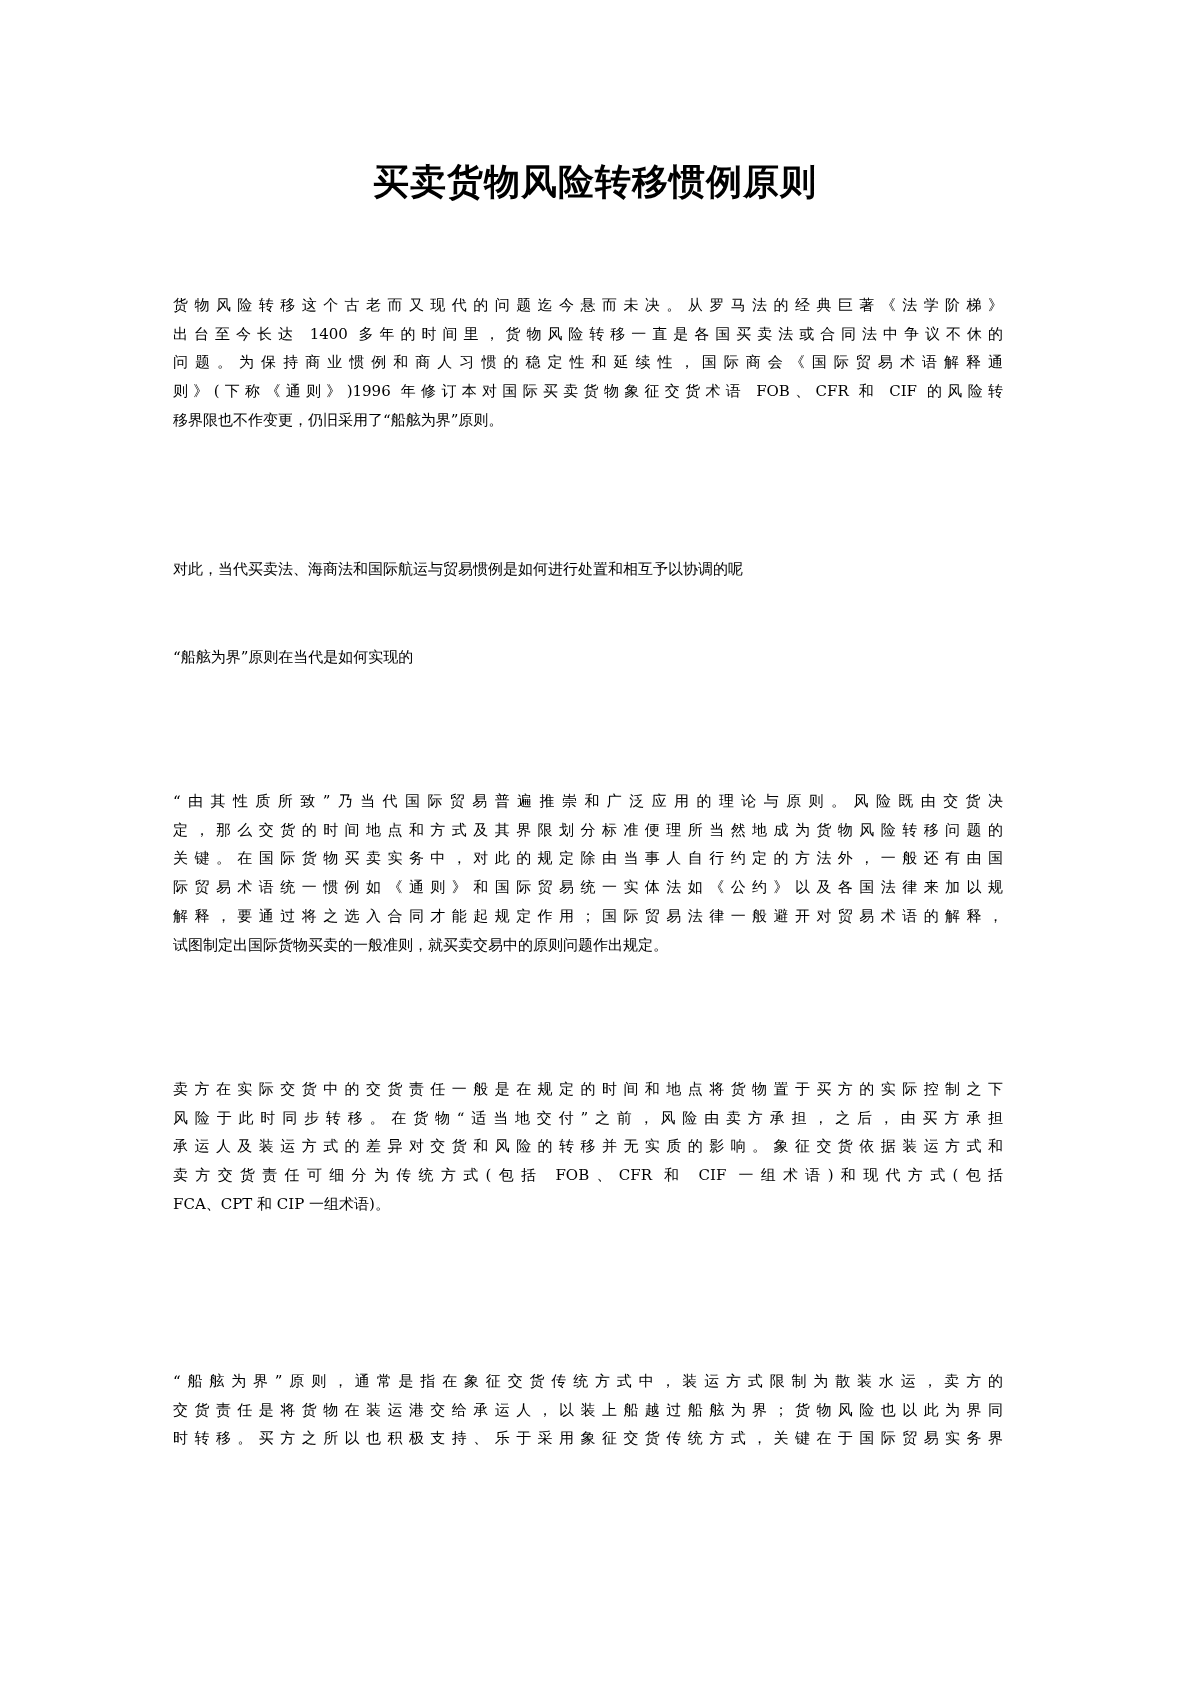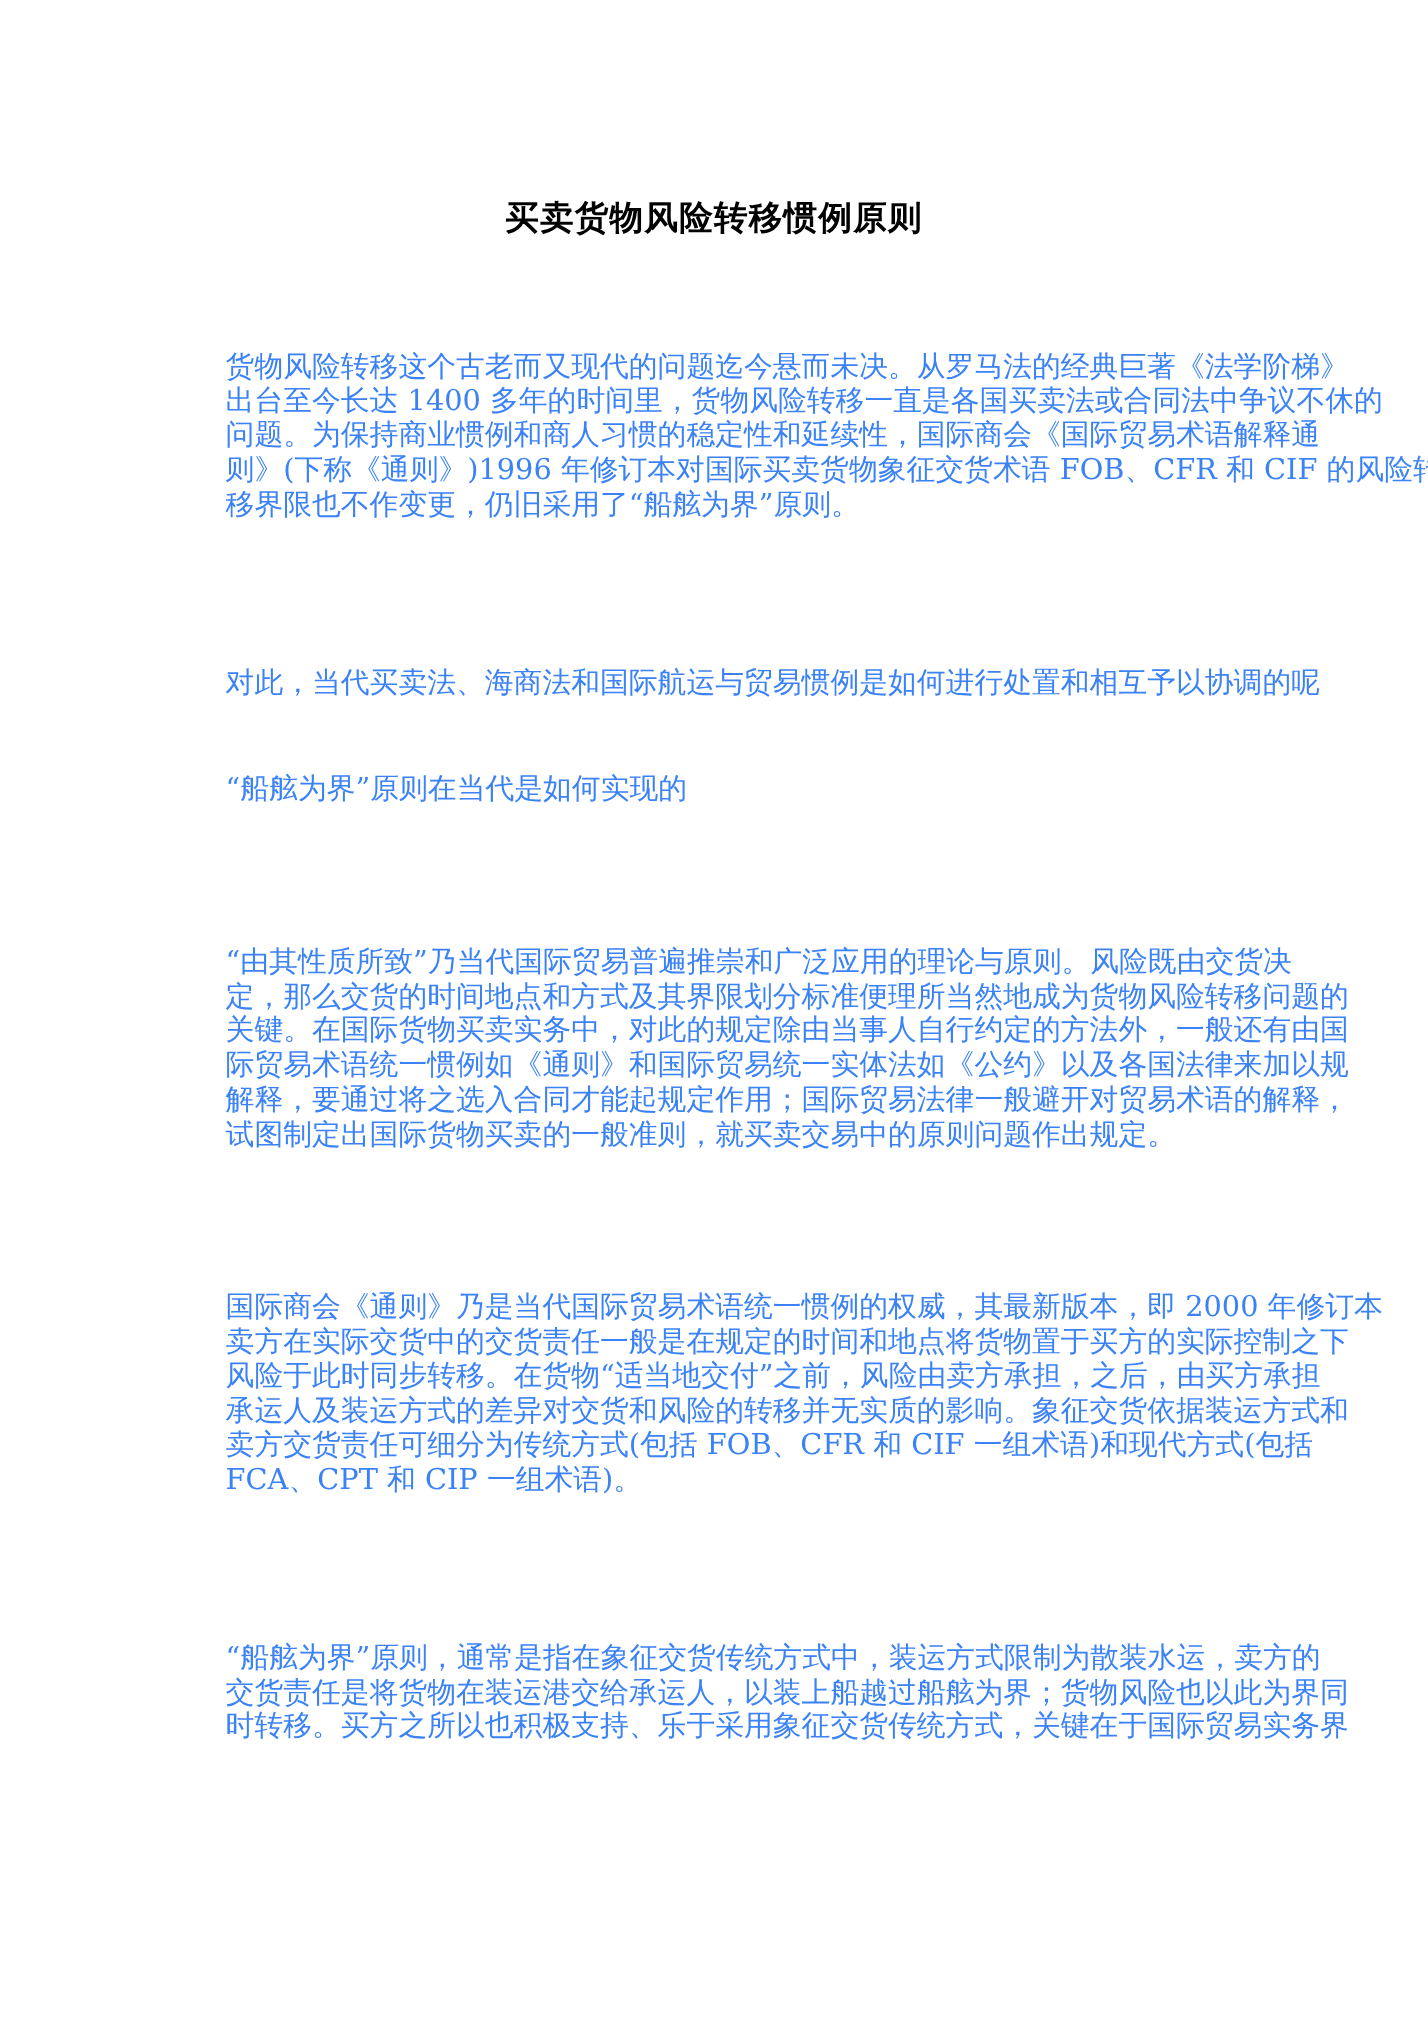--- a/index.html
+++ b/index.html
@@ -1,23 +1,23 @@
 <!DOCTYPE html>
 <html><head>
 <meta charset="utf-8">
 <style>
   html, body { margin: 0; padding: 0; background: #ffffff; }
   body { width: 1190px; height: 1683px; position: relative; overflow: hidden;
          font-family: "DejaVu Serif", "Liberation Serif", serif; color: #111; }
   .page { position: absolute; left: 0; top: 0; width: 1190px; height: 1683px; background: #fff; }
   .title { position: absolute; left: 0; width: 1190px; top: 158px; text-align: center;
            font-family: "DejaVu Sans", "Liberation Sans", sans-serif; font-weight: bold;
-           font-size: 28px; line-height: 48px; letter-spacing: 1px; color: #000; }
-  .para { position: absolute; left: 188px; width: 830px; font-size: 24px;
-          line-height: 28.7px; text-align: justify; color: #3b82f6; }
+           font-size: 36px; line-height: 48px; letter-spacing: 1px; color: #000; }
+  .para { position: absolute; left: 173px; width: 830px; font-size: 15px;
+          line-height: 28.7px; text-align: justify; color: #000000; }
   .line { display: block; white-space: nowrap; text-align-last: justify; text-align: justify; }
   .line.last { text-align-last: left; }
 </style>
 </head>
 <body>
 
 <div class="page">
   <div class="title">买卖货物风险转移惯例原则</div>
 
   <div class="para" style="top:291px">
@@ -39,21 +39,20 @@
   <div class="para" style="top:787px">
     <span class="line">“由其性质所致”乃当代国际贸易普遍推崇和广泛应用的理论与原则。风险既由交货决</span>
     <span class="line">定，那么交货的时间地点和方式及其界限划分标准便理所当然地成为货物风险转移问题的</span>
     <span class="line">关键。在国际货物买卖实务中，对此的规定除由当事人自行约定的方法外，一般还有由国</span>
     <span class="line">际贸易术语统一惯例如《通则》和国际贸易统一实体法如《公约》以及各国法律来加以规</span>
     <span class="line">解释，要通过将之选入合同才能起规定作用；国际贸易法律一般避开对贸易术语的解释，</span>
     <span class="line last">试图制定出国际货物买卖的一般准则，就买卖交易中的原则问题作出规定。</span>
   </div>
 
   <div class="para" style="top:1075px">
-    <span class="line">国际商会《通则》乃是当代国际贸易术语统一惯例的权威，其最新版本，即 2000 年修订本</span>
     <span class="line">卖方在实际交货中的交货责任一般是在规定的时间和地点将货物置于买方的实际控制之下</span>
     <span class="line">风险于此时同步转移。在货物“适当地交付”之前，风险由卖方承担，之后，由买方承担</span>
     <span class="line">承运人及装运方式的差异对交货和风险的转移并无实质的影响。象征交货依据装运方式和</span>
     <span class="line">卖方交货责任可细分为传统方式(包括 FOB、CFR 和 CIF 一组术语)和现代方式(包括</span>
     <span class="line last">FCA、CPT 和 CIP 一组术语)。</span>
   </div>
 
   <div class="para" style="top:1367px">
     <span class="line">“船舷为界”原则，通常是指在象征交货传统方式中，装运方式限制为散装水运，卖方的</span>
     <span class="line">交货责任是将货物在装运港交给承运人，以装上船越过船舷为界；货物风险也以此为界同</span>

